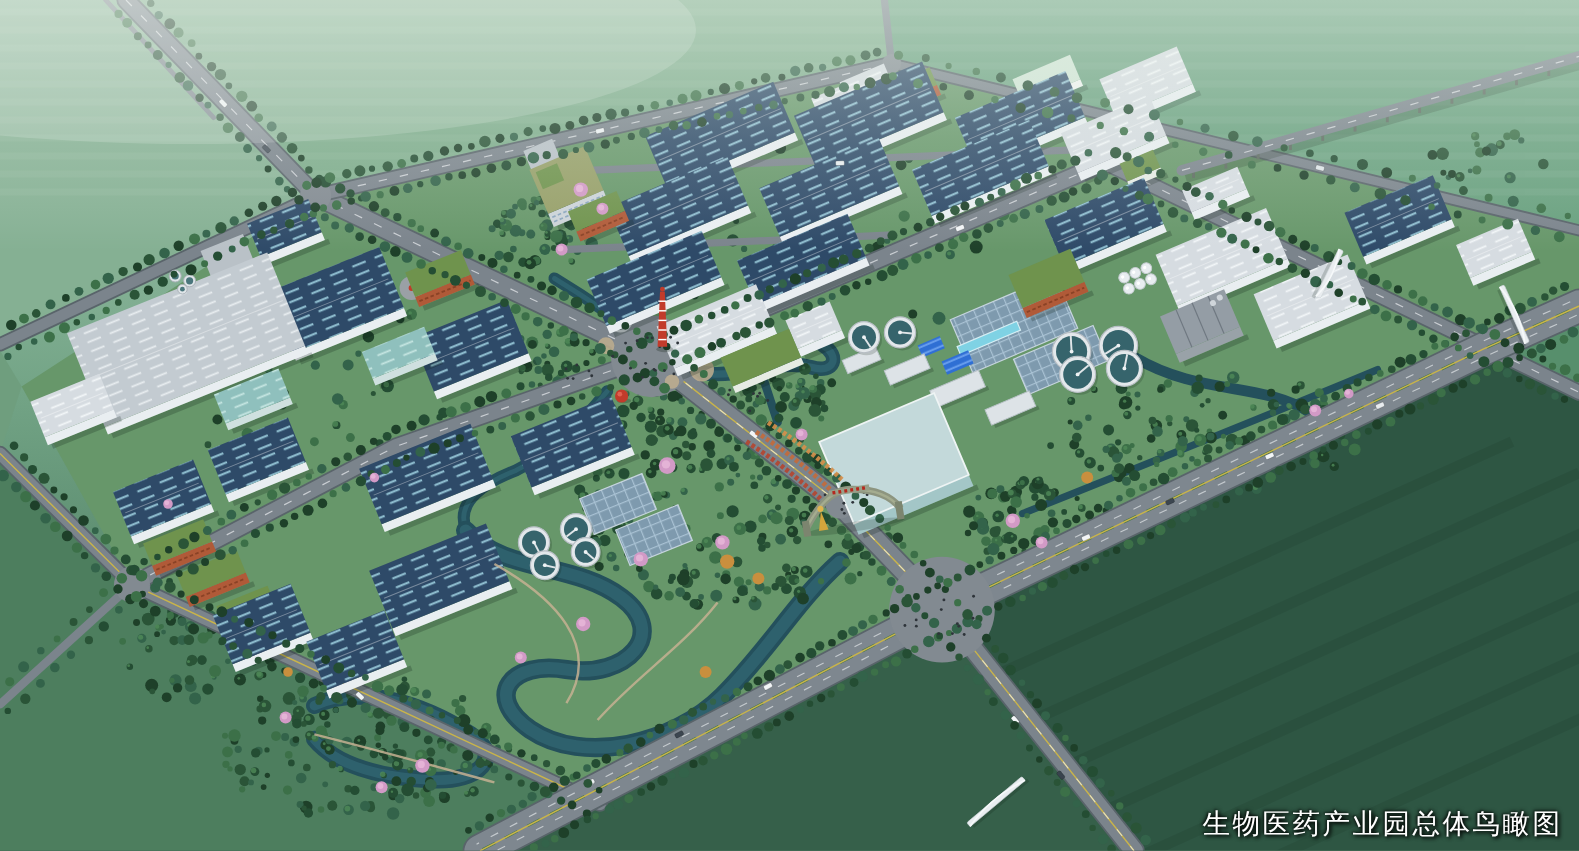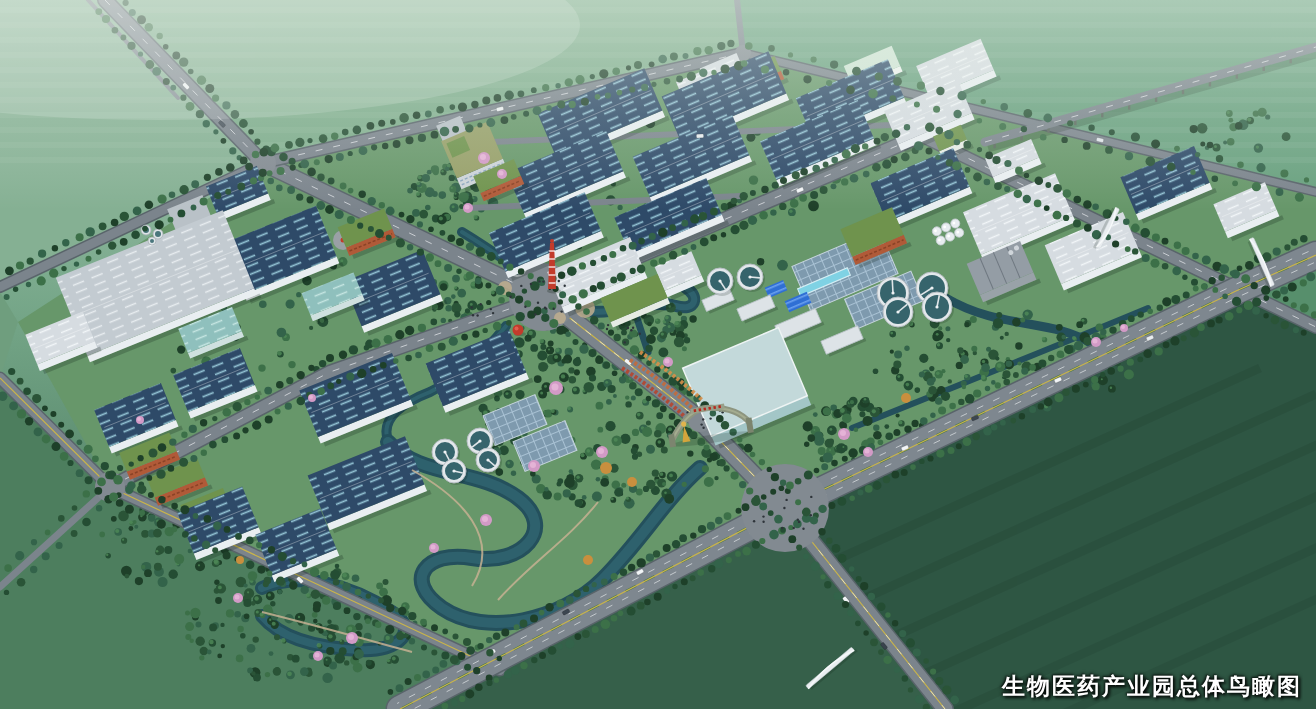--- a/index.html
+++ b/index.html
@@ -1,21 +1,21 @@
 <!DOCTYPE html>
 <html><head>
 <meta charset="utf-8">
 <style>
   html,body{margin:0;padding:0;background:#1b241e;}
   .stage{position:relative;width:1316px;height:709px;overflow:hidden;background:#6f9e80;font-family:"Liberation Sans",sans-serif;}
   .stage svg{position:absolute;left:0;top:0;}
   .caption{
     position:absolute;right:14px;bottom:7px;
     font-family:"Liberation Sans","DejaVu Sans",sans-serif;
-    font-size:23px;font-weight:bold;color:#ffffff;letter-spacing:2px;
+    font-size:23px;font-weight:normal;color:#ffffff;letter-spacing:2px;
     text-shadow:0 0 4px rgba(0,0,0,.95),2px 2px 3px rgba(0,0,0,.85),-1px -1px 2px rgba(0,0,0,.6);
     user-select:none;white-space:nowrap;
   }
 </style>
 </head>
 <body>
 
 <div class="stage">
   <svg id="scene" width="1316" height="709" viewBox="0 0 1316 709">
       <defs>

